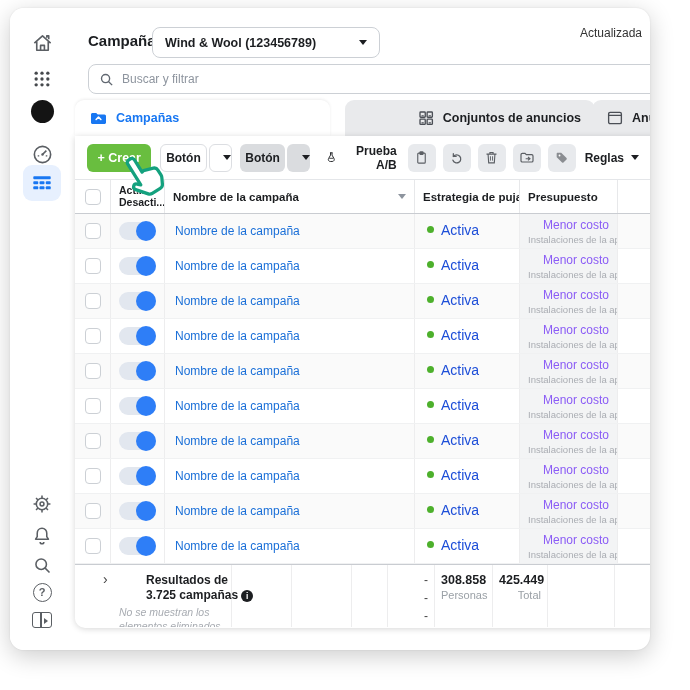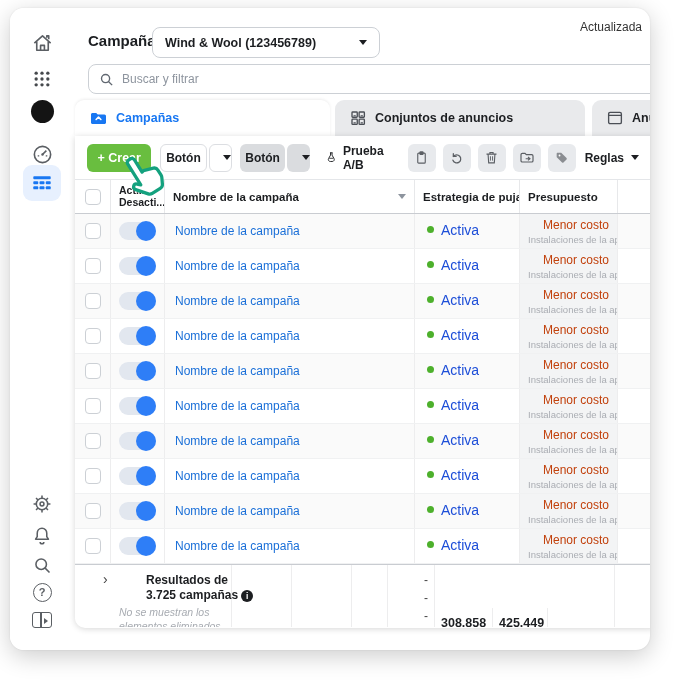--- a/index.html
+++ b/index.html
@@ -20,50 +20,50 @@
   .help-circle { width:19px; height:19px; border:1.7px solid #5b5f64; border-radius:50%; color:#5b5f64; font-size:11px; font-weight:bold; display:flex; align-items:center; justify-content:center; }
   .collapse-box { width:20px; height:16px; border:1.7px solid #5b5f64; border-radius:3px; position:relative; }
   .collapse-box:before { content:""; position:absolute; left:7px; top:0; bottom:0; width:1.7px; background:#5b5f64; }
   .collapse-box:after { content:""; position:absolute; right:3px; top:5px; width:0; height:0; border-top:3px solid transparent; border-bottom:3px solid transparent; border-left:4px solid #5b5f64; }
 
   
   .page-title { position:absolute; left:78px; top:24px; font-size:15px; font-weight:bold; color:#1c1e21; }
   .account-dd { position:absolute; left:142px; top:19px; width:228px; height:31px; border:1px solid #ccd0d5; border-radius:8px; background:#fff; display:flex; align-items:center; padding:0 12px; cursor:pointer; }
   .account-dd .lbl { font-size:12.5px; font-weight:bold; color:#1c1e21; }
   .caret { width:0; height:0; border-left:4.5px solid transparent; border-right:4.5px solid transparent; border-top:5.5px solid #1c1e21; margin-left:auto; }
-  .updated { position:absolute; left:570px; top:12px; font-size:12px; color:#333; white-space:nowrap; }
+  .updated { position:absolute; left:570px; top:18px; font-size:12px; color:#333; white-space:nowrap; }
 
   
   .searchbar { position:absolute; left:78px; top:56px; width:572px; height:30px; border:1px solid #ccd0d5; border-radius:8px; background:#fff; display:flex; align-items:center; padding:0 10px; }
   .searchbar input { border:none; outline:none; flex:1; font-size:12px; color:#1c1e21; font-family:"Liberation Sans",sans-serif; background:transparent; margin-left:8px; }
   .searchbar input::placeholder { color:#8d949e; }
 
   
   .tab { position:absolute; top:92px; height:36px; display:flex; align-items:center; padding:0 14px; border-radius:9px 9px 0 0; cursor:pointer; }
   .tab .t-lbl { font-size:12.5px; font-weight:bold; margin-left:8px; }
   .tab-active { left:65px; width:255px; background:#fff; box-shadow:0 -1px 3px rgba(0,0,0,.07); }
   .tab-active .t-lbl { color:#1877f2; }
   .tab-idle { background:#e9eaec; }
   .tab-idle .t-lbl { color:#1c1e21; }
-  .tab2 { left:325px; width:250px; }
+  .tab2 { left:335px; width:250px;justify-content:flex-end; }
   .tab3 { left:582px; width:120px; }
 
   
   .panel { position:absolute; left:65px; top:128px; width:585px; height:492px; background:#fff; border-radius:0 6px 10px 10px; box-shadow:0 1px 6px rgba(0,0,0,.16); }
 
   
   .toolbar { height:44px; display:flex; align-items:center; padding:0 12px; border-bottom:1px solid #e4e6e9; }
   .btn { height:28px; display:flex; align-items:center; justify-content:center; border-radius:6px; font-size:12px; font-weight:bold; color:#1c1e21; cursor:pointer; }
   .btn-create { background:#69be3f; color:#fff; width:76px; font-size:12.5px; }
   .btn-plain1 { background:#fff; border:1px solid #dcdee2; width:54px; margin-left:9px; }
   .btn-caret1 { background:#fff; border:1px solid #dcdee2; width:27px; margin-left:2px; }
   .btn-plain2 { background:#dadcdf; width:54px; margin-left:8px; }
   .btn-caret2 { background:#dadcdf; width:27px; margin-left:2px; }
   .btn-ab { background:transparent; margin-left:11px; padding:0 4px; }
-  .btn-ab span { margin-left:5px; }
+  .btn-ab span { margin-left:5px;text-align:right; }
   .btn-ic { background:#e8eaed; width:33px; margin-left:7px; }
   .btn-rules { background:transparent; margin-left:auto; padding:0 9px; }
   .btn-rules .caret { margin-left:7px; }
 
   
   .thead, .trow { display:grid; grid-template-columns:36px 54px 250px 105px 98px 1fr; }
   .thead { height:34px; border-bottom:1px solid #c9ccd1; }
   .thead > div { display:flex; align-items:center; border-right:1px solid #e7e8ea; padding:0 8px; font-size:11.5px; font-weight:bold; color:#1c1e21; overflow:hidden; white-space:nowrap; }
   .thead .h-onoff { font-size:10.5px; line-height:1.15; display:block; padding-top:4px; }
   .h-name { justify-content:space-between; }
@@ -76,33 +76,33 @@
   .tbody .trow:nth-child(odd) { background:#fafafa; }
   .c-cb, .c-tg { display:flex; align-items:center; justify-content:center; }
   .cb { width:16px; height:16px; border:1.5px solid #ccd0d5; border-radius:4px; background:#fff; cursor:pointer; }
   .toggle { width:37px; height:18px; border-radius:10px; background:#e2e7ef; position:relative; cursor:pointer; }
   .toggle:after { content:""; position:absolute; right:0; top:-1px; width:20px; height:20px; border-radius:50%; background:#2e7ef7; }
   .c-name { display:flex; align-items:center; padding:0 10px; }
   .camp-link { font-size:12px; color:#1a6fd8; text-decoration:none; cursor:pointer; white-space:nowrap; }
   .c-del { display:flex; align-items:flex-start; padding:8px 10px 0; font-size:14px; color:#1d4ed8; }
   .dot { width:7px; height:7px; border-radius:50%; background:#4db02c; margin:4px 7px 0 2px; flex:none; }
   .c-bid { padding:4px 8px 0; text-align:right; background:#f3f4f5; }
-  .bid { font-size:12px; color:#c2410c; white-space:nowrap; }
+  .bid { font-size:12px; color:#8b5cf6; white-space:nowrap; }
   .bid-sub { font-size:9.5px; color:#aaadb3; margin-top:2px; white-space:nowrap; }
 
   
   .tfoot { display:grid; grid-template-columns:157px 60px 60px 36px 47px 58px 55px 67px 1fr; height:63px; border-top:1px solid #c9ccd1; background:#fff; border-radius:0 0 10px 10px; overflow:hidden; }
   .tfoot > div { border-right:1px solid #ededee; position:relative; }
   .f-results { padding:8px 6px 0 44px; }
   .f-chev { position:absolute; left:28px; top:6px; font-size:14px; color:#444; }
   .f-line { font-size:12px; font-weight:bold; color:#1c1e21; line-height:1.25; white-space:nowrap;margin-left:27px; }
   .info-ic { display:inline-flex; width:12px; height:12px; border-radius:50%; background:#1c1e21; color:#fff; font-size:8.5px; font-weight:bold; align-items:center; justify-content:center; margin-left:3px; vertical-align:middle; }
   .f-note { font-size:10.5px; color:#a7abb1; line-height:1.3; margin-top:3px; white-space:nowrap;font-style:italic; }
   .f-dash { text-align:right; padding:6px 6px 0; font-size:12px; color:#444; line-height:18px; }
-  .f-num { text-align:right; padding:8px 6px 0;margin-top:43px; }
+  .f-num { text-align:right; padding:8px 6px 0; }
   .f-val { font-size:12.5px; font-weight:bold; color:#1c1e21; white-space:nowrap; }
   .f-lab { font-size:11px; color:#9aa0a6; margin-top:2px; white-space:nowrap; }
 
   .hand-cursor { position:absolute; left:112px; top:142px; z-index:30; pointer-events:none; }
 </style>
 </head>
 <body>
 
 <div class="page">
   <div class="window">

